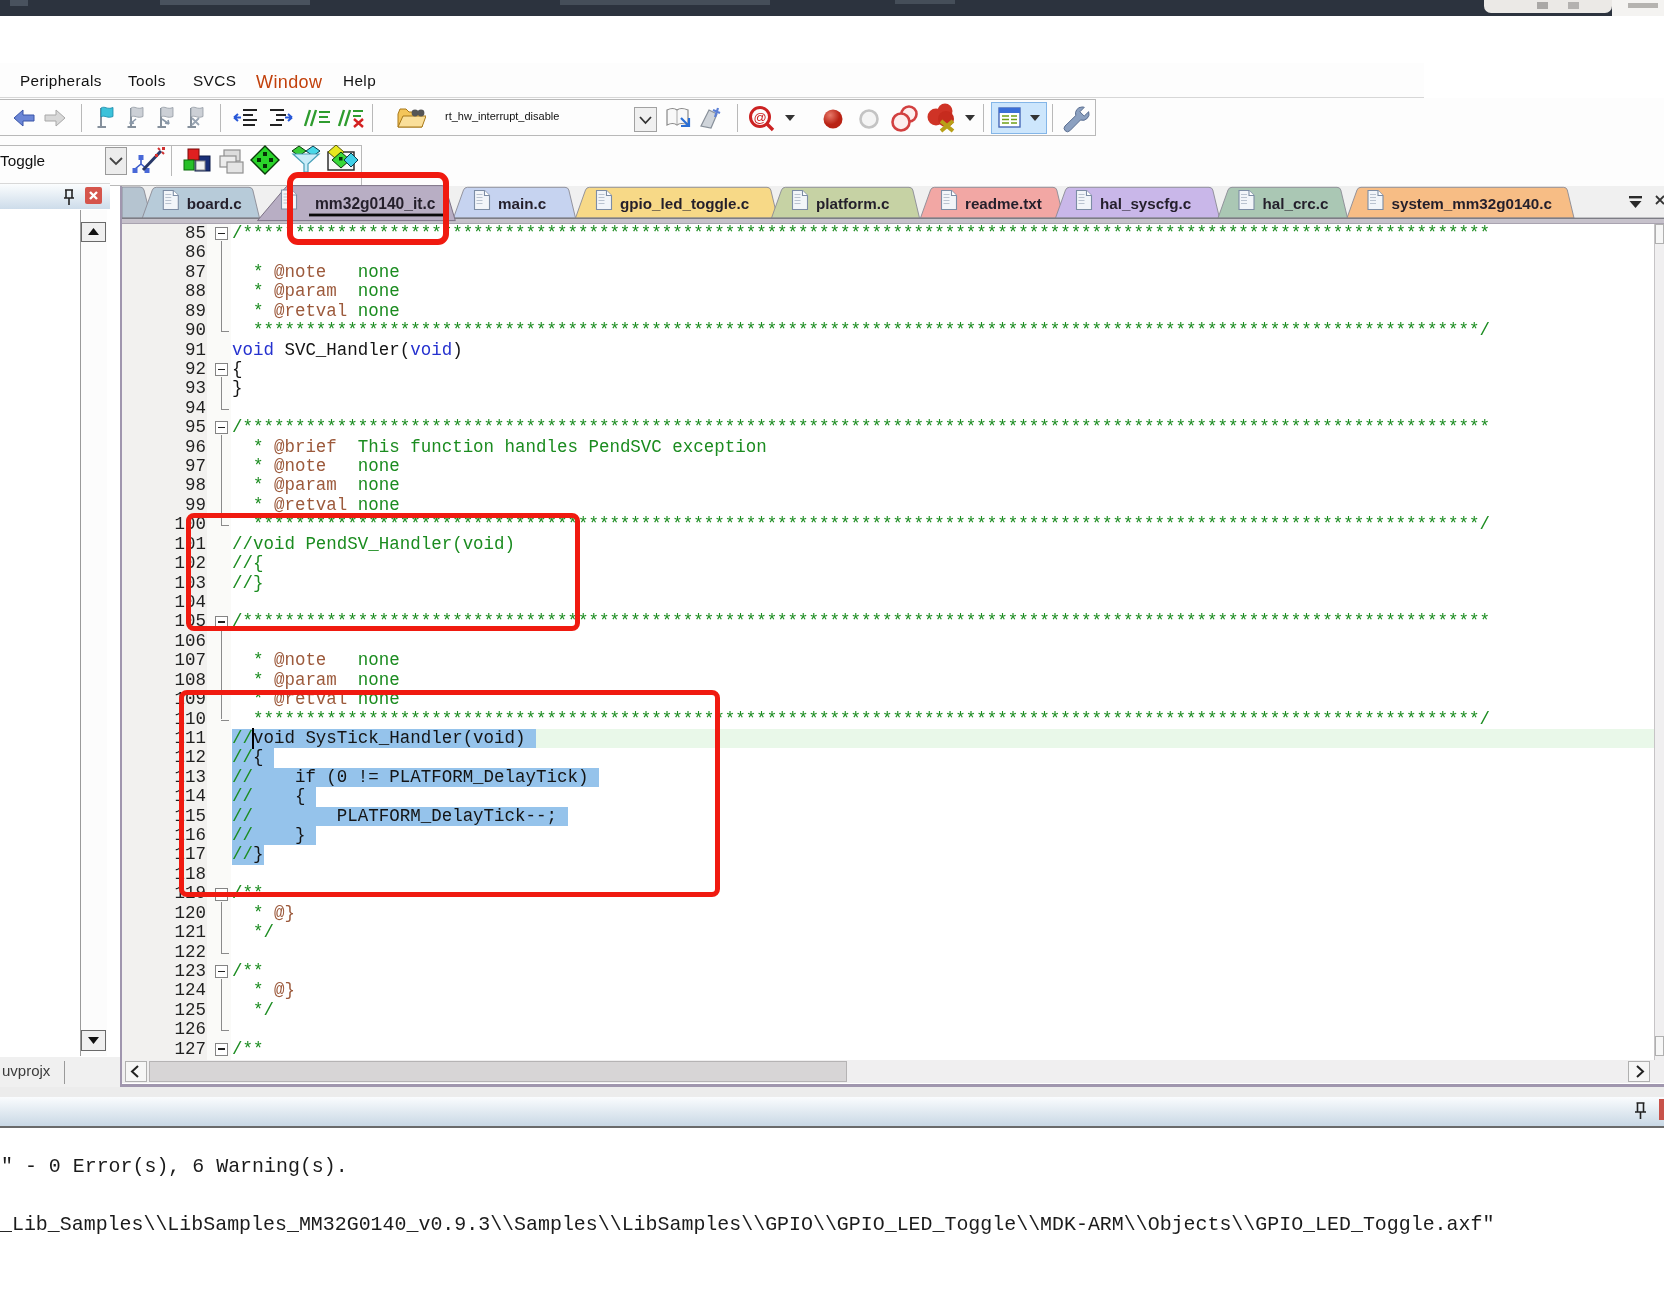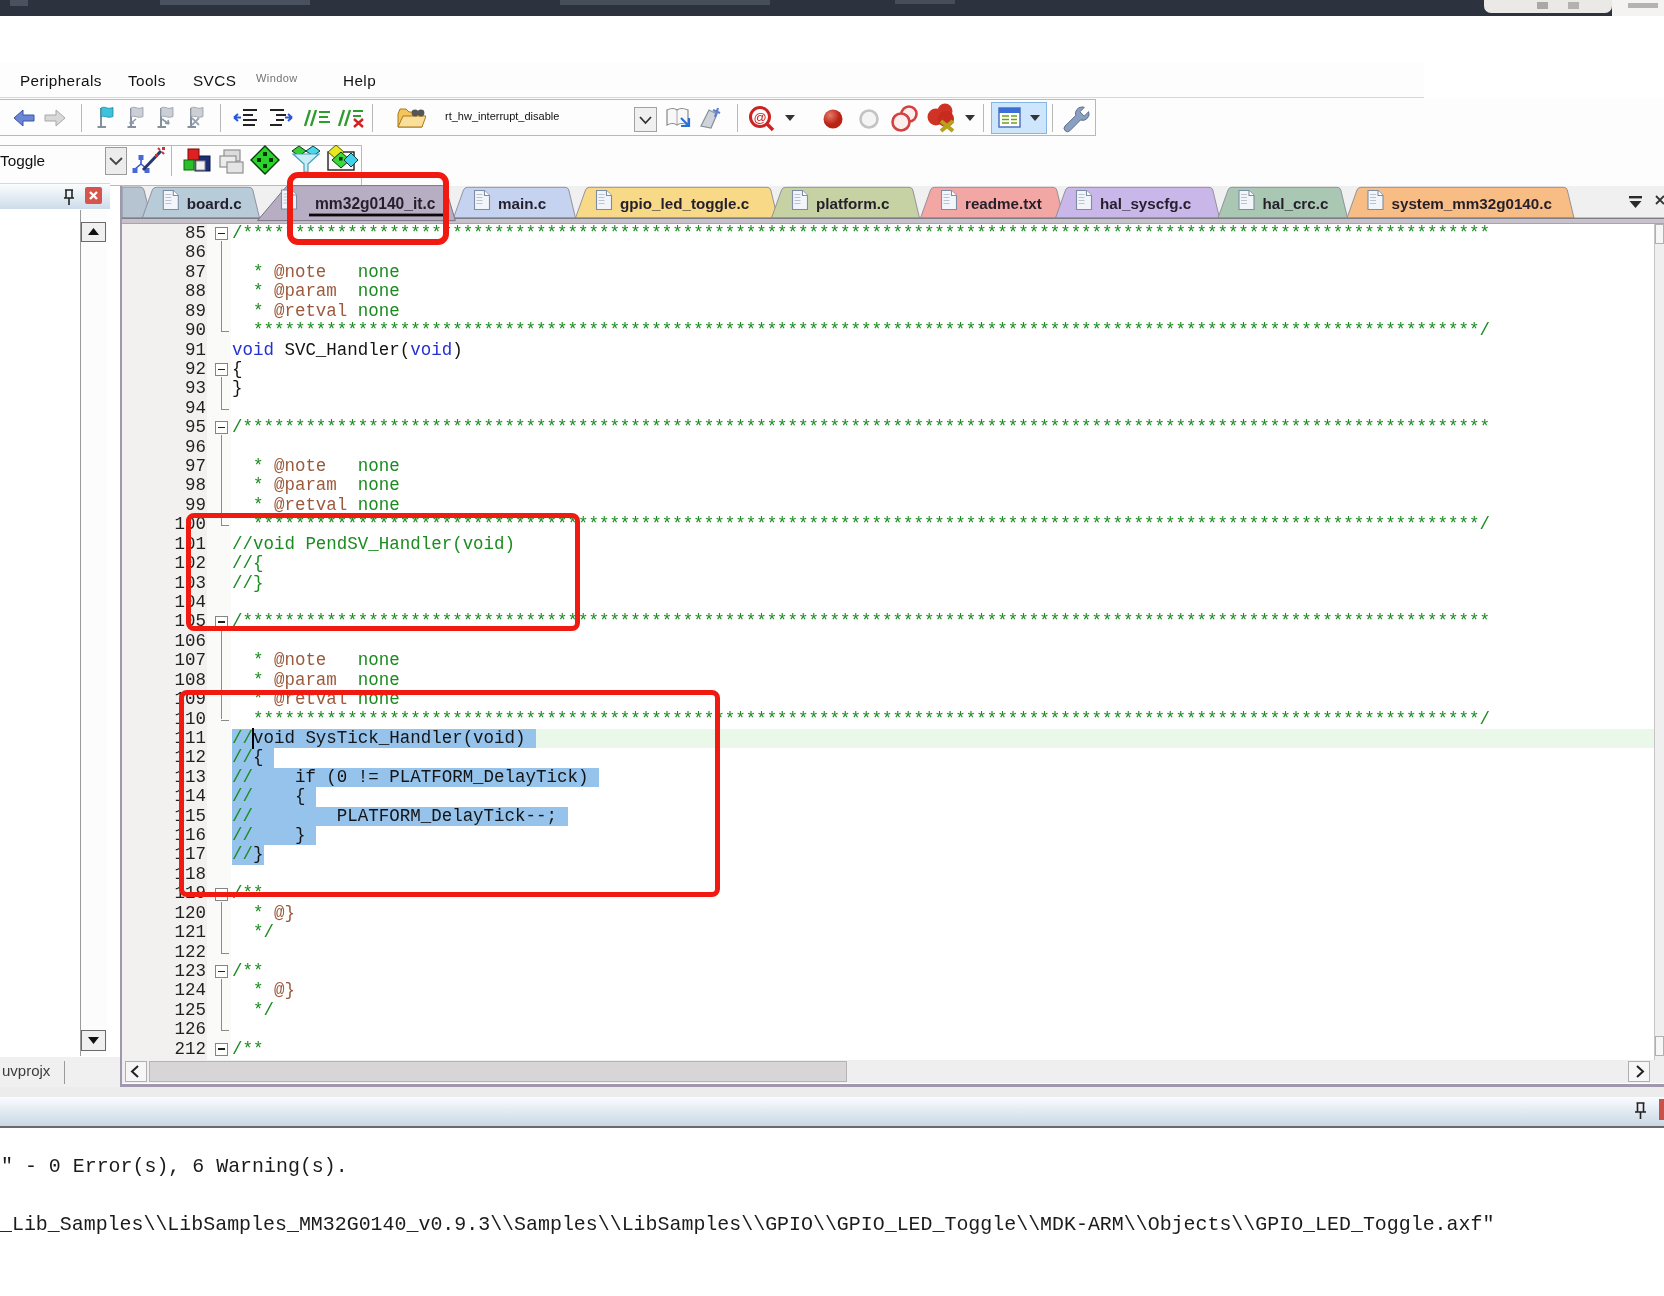--- a/index.html
+++ b/index.html
@@ -25,21 +25,21 @@
       <div class="abs" style="left:1484px;top:-6px;width:128px;height:19px;background:#ebe9e6;border-radius:7px"></div>
       <div class="abs" style="left:1612px;top:0;width:52px;height:16px;background:#f4f3f1"></div>
       <div class="abs" style="left:1537px;top:2px;width:11px;height:7px;background:#aaa8a6"></div>
       <div class="abs" style="left:1568px;top:2px;width:11px;height:7px;background:#b4b2b0"></div>
       <div class="abs" style="left:1628px;top:3px;width:30px;height:5px;background:#b5b3b0"></div>
     </div>
 <div class="abs" style="left:0;top:63px;width:1424px;height:35px;background:#fdfdfd;border-bottom:1px solid #d7d7d7">
       <div class="abs" style="left:20px;top:9px;font-size:15.3px;letter-spacing:0.4px;color:#121212">Peripherals</div>
       <div class="abs" style="left:128px;top:9px;font-size:15.3px;letter-spacing:0.4px;color:#121212">Tools</div>
       <div class="abs" style="left:193px;top:9px;font-size:15.3px;letter-spacing:0.4px;color:#121212">SVCS</div>
-      <div class="abs" style="left:256px;top:9px;font-size:11px;letter-spacing:0.4px;color:#737373">Window</div>
+      <div class="abs" style="left:256px;top:9px;font-size:18px;letter-spacing:0.4px;color:#c2410c">Window</div>
       <div class="abs" style="left:343px;top:9px;font-size:15.3px;letter-spacing:0.4px;color:#121212">Help</div>
     </div>
 <div class="abs" style="left:0;top:98px;width:1664px;height:88px;background:#fdfdfd"></div>
 <div class="abs" style="left:-4px;top:99px;width:1100px;height:37px;background:#fdfdfd;border:1px solid #b9b9b9"></div>
 <div class="abs" style="left:-4px;top:145px;width:366px;height:41px;background:#fdfdfd;border:1px solid #b9b9b9"></div>
 <div class="sep1" style="left:81px;top:104px;height:28px"></div>
 <div class="sep1" style="left:220px;top:104px;height:28px"></div>
 <div class="sep1" style="left:372px;top:104px;height:28px"></div>
 <div class="abs" style="left:445px;top:110px;font-size:11px;color:#111;white-space:nowrap">rt_hw_interrupt_disable</div>
 <div class="sep1" style="left:737px;top:104px;height:28px"></div>
@@ -169,20 +169,21 @@
     <div class="ln" style="top:340.52px">91</div>
     <div class="cl" style="top:340.52px"><span class="kw">void</span><span class="k"> SVC_Handler(</span><span class="kw">void</span><span class="k">)</span></div>
     <div class="ln" style="top:359.94px">92</div>
     <div class="cl" style="top:359.94px"><span class="k">{</span></div>
     <div class="ln" style="top:379.36px">93</div>
     <div class="cl" style="top:379.36px"><span class="k">}</span></div>
     <div class="ln" style="top:398.78px">94</div>
     <div class="ln" style="top:418.20px">95</div>
     <div class="cl" style="top:418.20px"><span class="g">/***********************************************************************************************************************</span></div>
     <div class="ln" style="top:437.62px">96</div>
+    <div class="cl" style="top:437.62px"><span class="g">  * </span><span class="bw">@brief</span><span class="g">  This function handles PendSVC exception</span></div>
     <div class="ln" style="top:457.04px">97</div>
     <div class="cl" style="top:457.04px"><span class="g">  * </span><span class="bw">@note</span><span class="g">   none</span></div>
     <div class="ln" style="top:476.46px">98</div>
     <div class="cl" style="top:476.46px"><span class="g">  * </span><span class="bw">@param</span><span class="g">  none</span></div>
     <div class="ln" style="top:495.88px">99</div>
     <div class="cl" style="top:495.88px"><span class="g">  * </span><span class="bw">@retval</span><span class="g"> none</span></div>
     <div class="ln" style="top:515.30px">100</div>
     <div class="cl" style="top:515.30px"><span class="g">  *********************************************************************************************************************/</span></div>
     <div class="ln" style="top:534.72px">101</div>
     <div class="cl" style="top:534.72px"><span class="g">//void PendSV_Handler(void)</span></div>
@@ -224,21 +225,21 @@
     <div class="ln" style="top:923.12px">121</div>
     <div class="cl" style="top:923.12px"><span class="g">  */</span></div>
     <div class="ln" style="top:942.54px">122</div>
     <div class="ln" style="top:961.96px">123</div>
     <div class="cl" style="top:961.96px"><span class="g">/**</span></div>
     <div class="ln" style="top:981.38px">124</div>
     <div class="cl" style="top:981.38px"><span class="g">  * </span><span class="bw">@}</span></div>
     <div class="ln" style="top:1000.80px">125</div>
     <div class="cl" style="top:1000.80px"><span class="g">  */</span></div>
     <div class="ln" style="top:1020.22px">126</div>
-    <div class="ln" style="top:1039.64px">212</div>
+    <div class="ln" style="top:1039.64px">127</div>
     <div class="cl" style="top:1039.64px"><span class="g">/**</span></div>
 <div class="abs" style="left:252.3px;top:728.4px;width:1.7px;height:20.4px;background:#000;z-index:20"></div>
 <div class="abs" style="left:215px;top:227.2px;width:13px;height:13px;background:#fff;border:1px solid #848484"></div>
     <div class="abs" style="left:218px;top:232.7px;width:7px;height:1.6px;background:#222"></div>
     <div class="abs" style="left:221px;top:241.2px;width:1.2px;height:89.9px;background:#8a8a8a"></div>
     <div class="abs" style="left:221px;top:331.1px;width:8px;height:1.2px;background:#8a8a8a"></div>
     <div class="abs" style="left:215px;top:363.1px;width:13px;height:13px;background:#fff;border:1px solid #848484"></div>
     <div class="abs" style="left:218px;top:368.6px;width:7px;height:1.6px;background:#222"></div>
     <div class="abs" style="left:221px;top:377.1px;width:1.2px;height:31.6px;background:#8a8a8a"></div>
     <div class="abs" style="left:221px;top:408.8px;width:8px;height:1.2px;background:#8a8a8a"></div>

